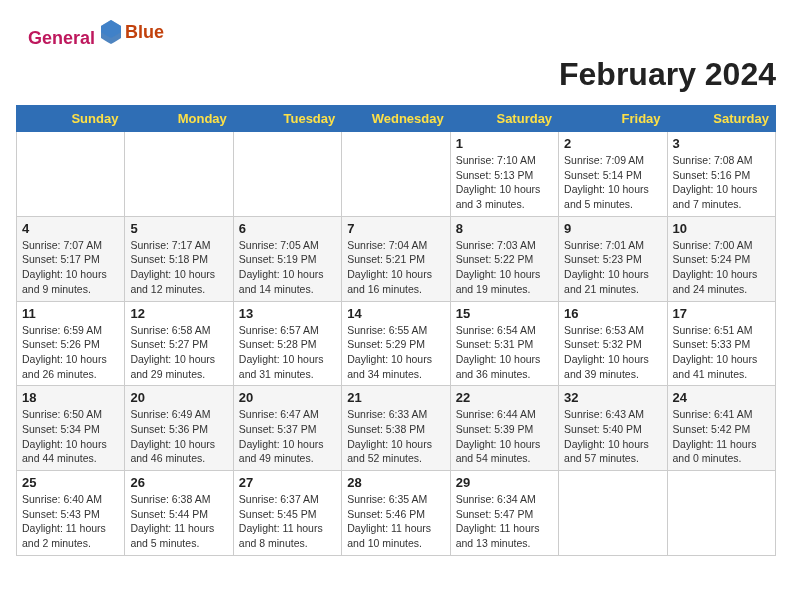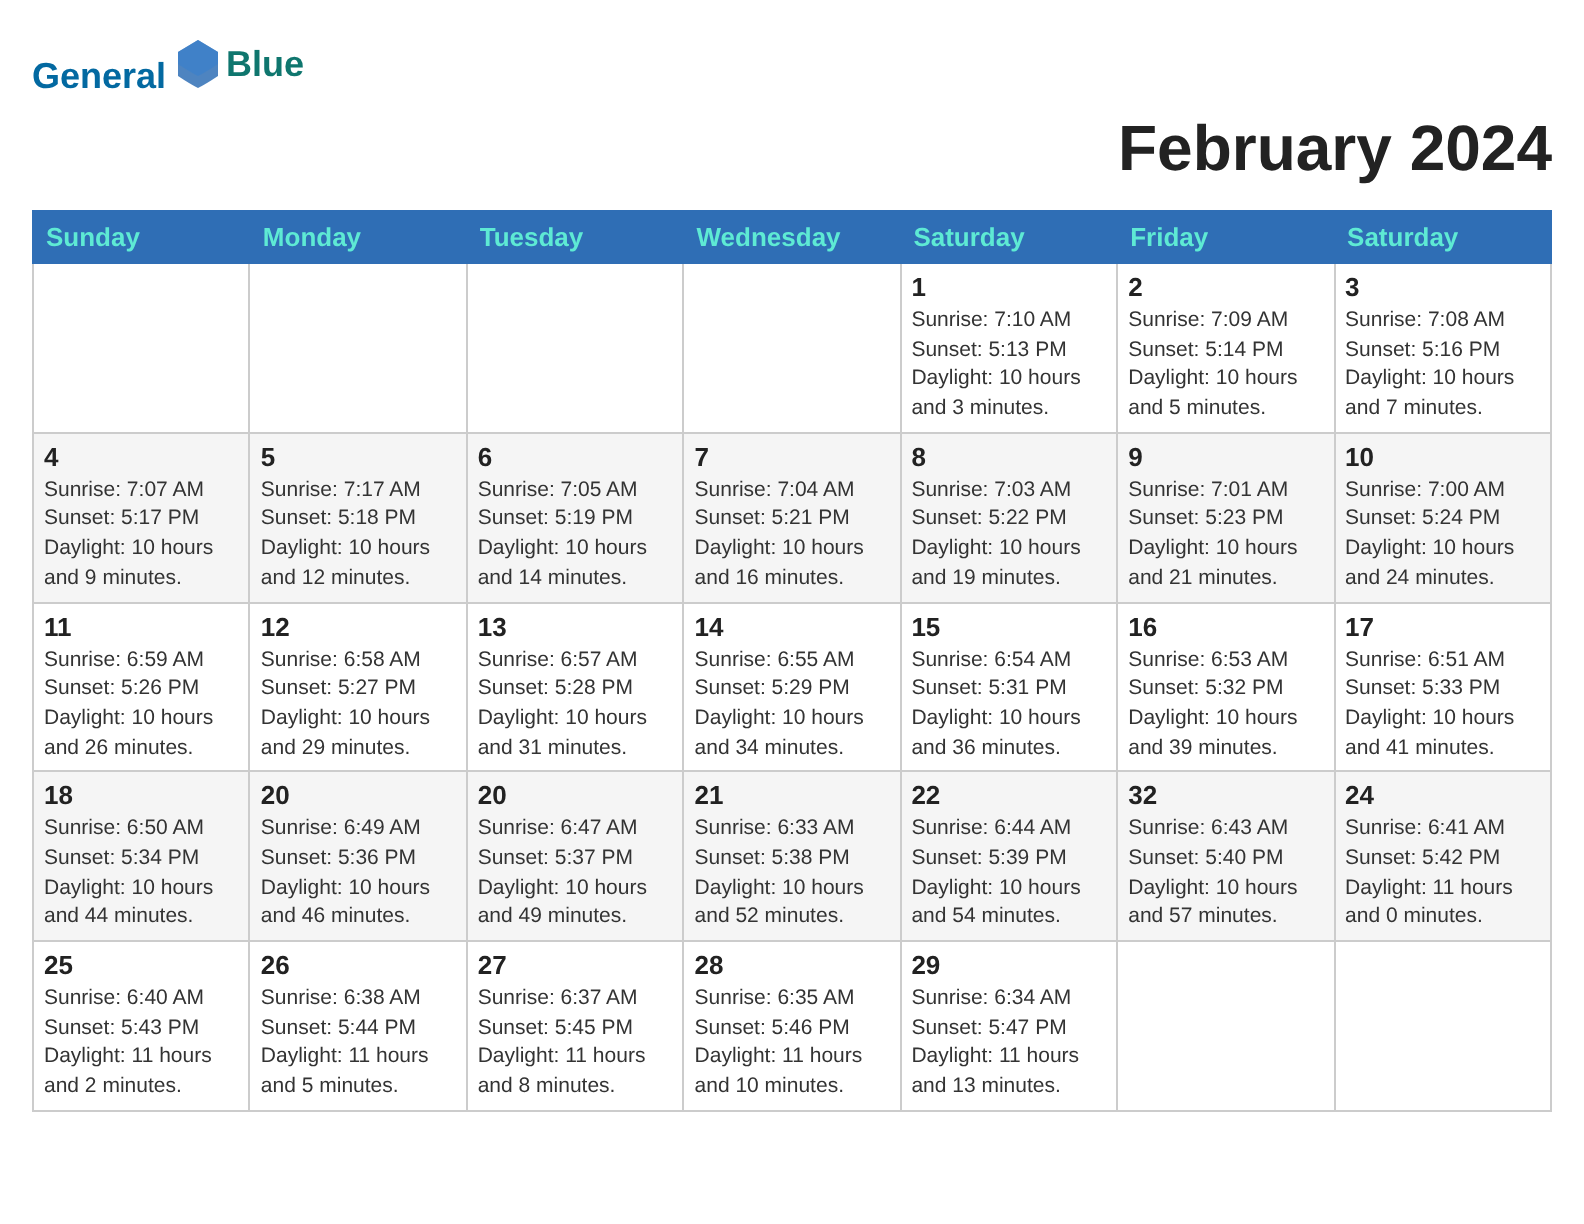--- a/index.html
+++ b/index.html
@@ -16,26 +16,27 @@
       align-items: flex-start;
       margin-bottom: 12px;
     }
     .logo {
       display: flex;
       align-items: center;
     }
     .logo-text-general {
       font-size: 18px;
       font-weight: bold;
-      color: #0369a1;
+      color: #be185d;
+      margin-left: 12px;
     }
     .logo-text-blue {
       font-size: 18px;
       font-weight: bold;
-      color: #0f766e;
+      color: #c2410c;
     }
     .logo-icon {
       width: 28px;
       height: 28px;
       margin-left: 2px;
     }
     .title-area {
       text-align: right;
       margin-top: 40px;
     }
@@ -47,25 +48,25 @@
     .location {
       font-size: 15px;
       color: #444;
     }
     .calendar {
       width: 100%;
       border-collapse: collapse;
     }
     .calendar th {
       background: #2f6eb5;
-      color: #5eead4;
+      color: #fde047;
       font-size: 13px;
       font-weight: bold;
       padding: 5px 6px;
-      text-align: left;
+      text-align: right;
       border: 1px solid #2f6eb5;
     }
     .calendar td {
       width: 108px;
       vertical-align: top;
       border: 1px solid #ccc;
       padding: 4px 5px;
       background: #fff;
       min-height: 80px;
     }

